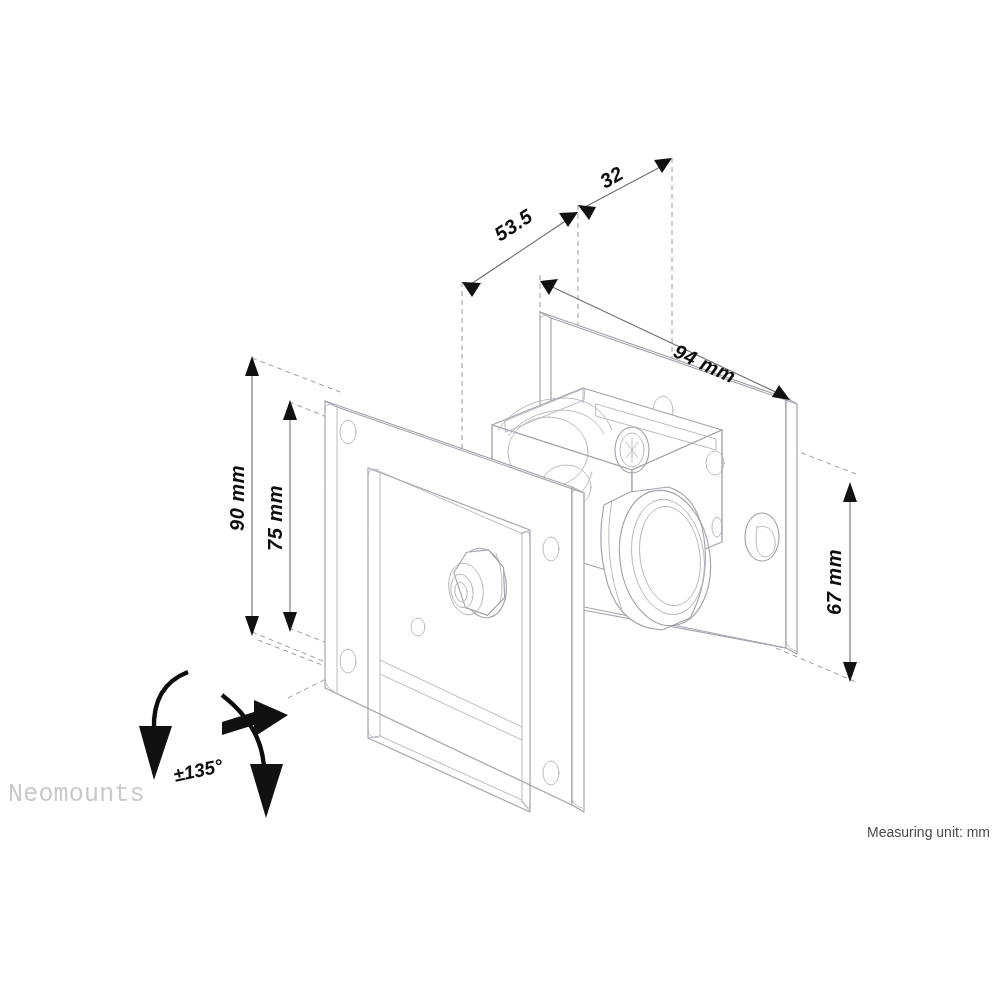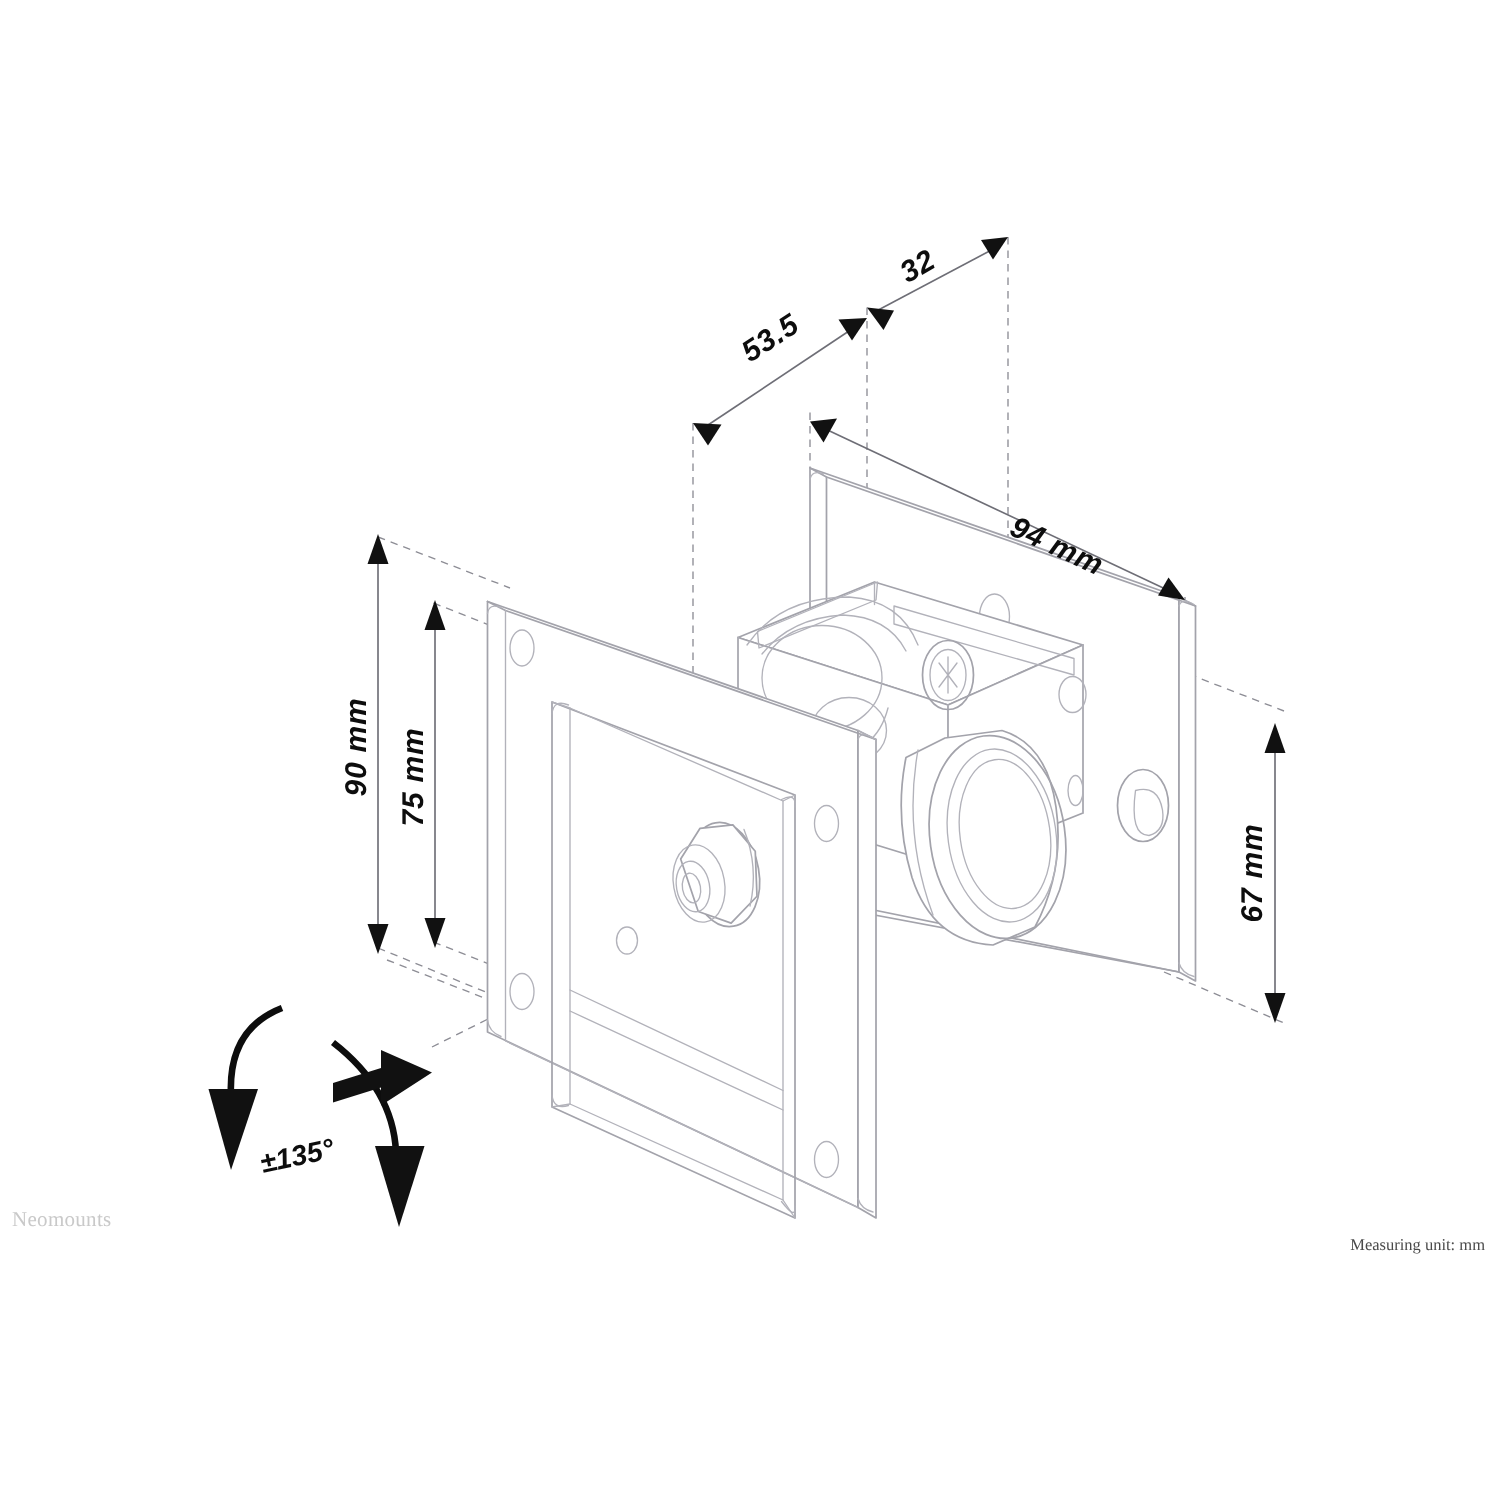--- a/index.html
+++ b/index.html
@@ -21,34 +21,34 @@
   #drawing {
     position: absolute;
     left: 0;
     top: 0;
     width: 1000px;
     height: 1000px;
   }
   .brand {
     position: absolute;
     left: 8px;
-    top: 806px;
-    font-size: 14px;
+    top: 780px;
+    font-size: 25px;
     letter-spacing: 0.2px;
     color: #c9c9c9;
-    font-family: Liberation Serif, serif;
+    font-family: Liberation Mono, monospace;
     white-space: nowrap;
   }
   .unit-note {
     position: absolute;
     right: 10px;
     top: 824px;
-    font-size: 11px;
+    font-size: 14px;
     color: #4a4a4a;
-    font-family: Liberation Serif, serif;
+    font-family: Liberation Sans, sans-serif;
     white-space: nowrap;
   }
   
   .part { fill: none; stroke: #a3a3ab; stroke-width: 1.15; stroke-linejoin: round; stroke-linecap: round; }
   .part-thin { fill: none; stroke: #b2b2ba; stroke-width: 0.9; stroke-linejoin: round; stroke-linecap: round; }
   .part-fill { fill: #ffffff; stroke: #a3a3ab; stroke-width: 1.15; stroke-linejoin: round; stroke-linecap: round; }
   .ext { fill: none; stroke: #8d8d95; stroke-width: 0.9; stroke-dasharray: 5 4; }
   .dimline { fill: none; stroke: #6e6e76; stroke-width: 1.1; }
   .arrowhead { fill: #111111; stroke: none; }
   .dimtext {

